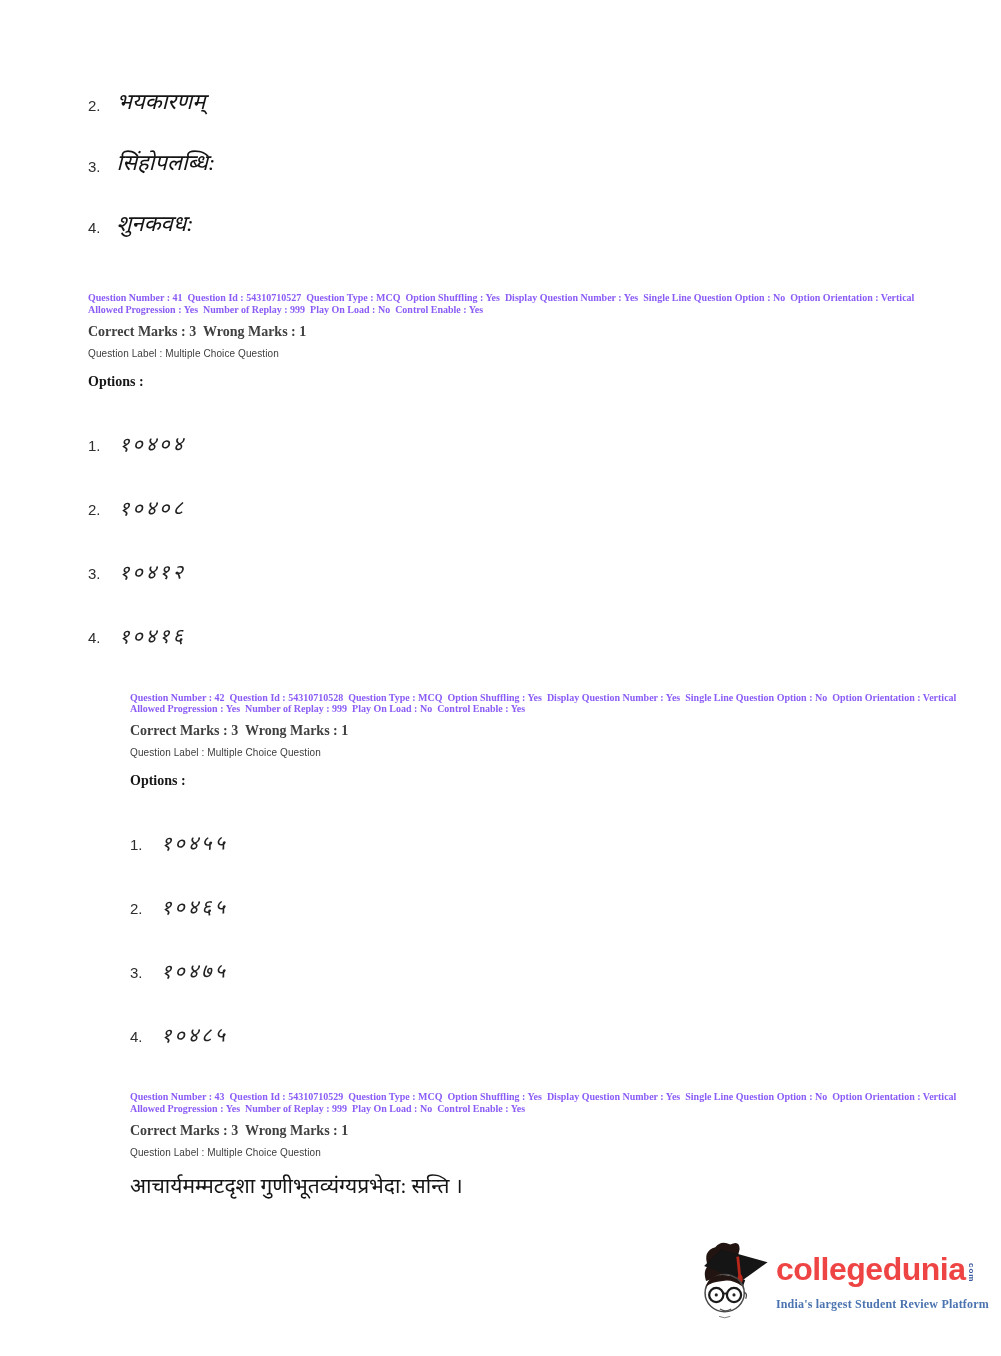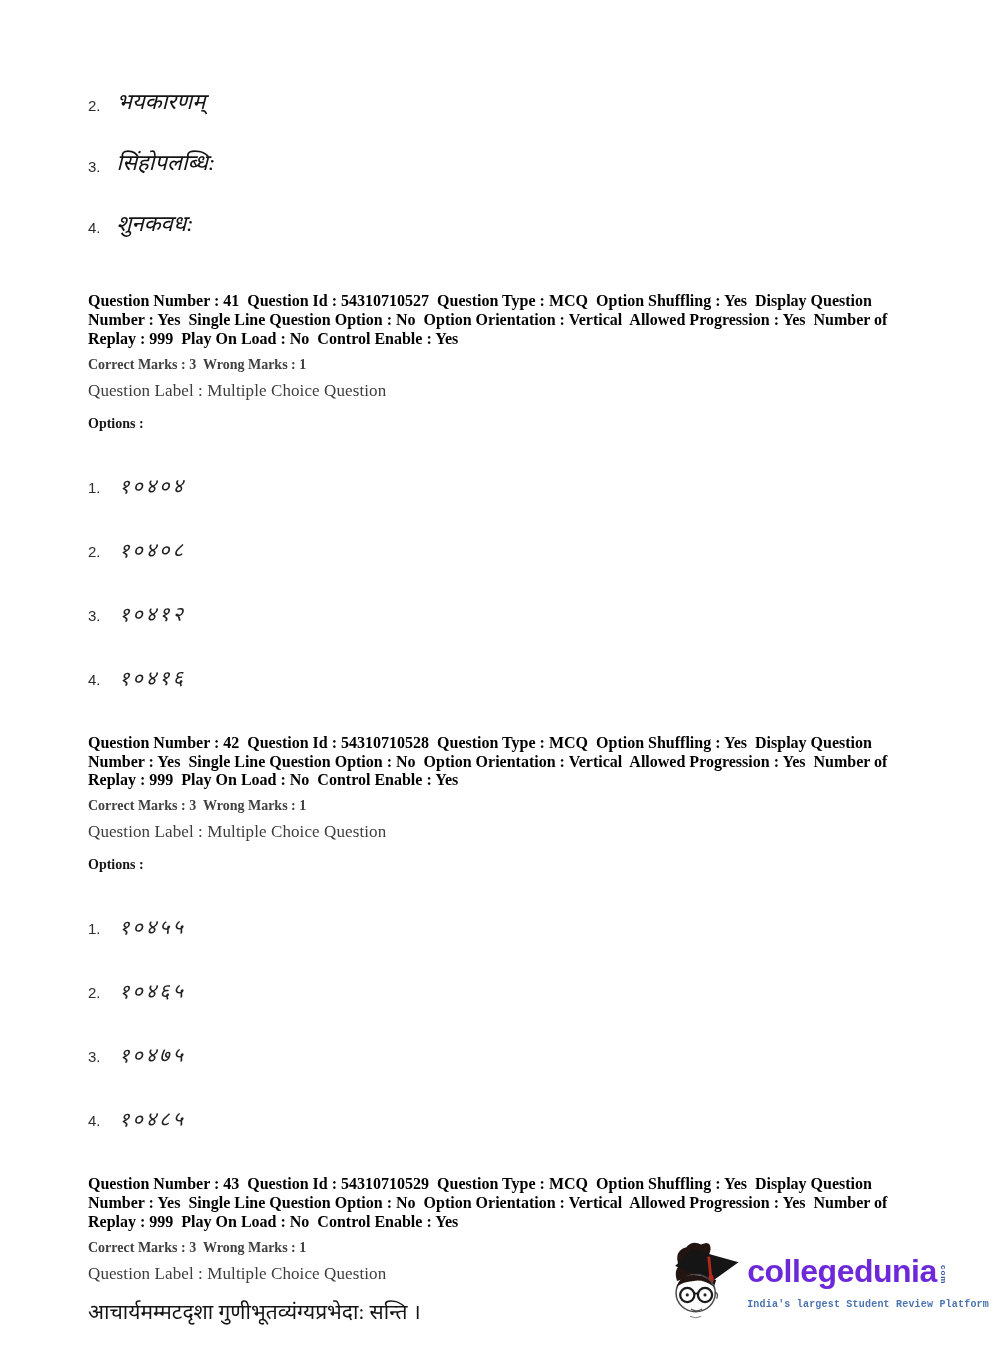--- a/index.html
+++ b/index.html
@@ -22,57 +22,57 @@
     padding-bottom: 1px;
   }
   .lead-text {
     font-size: 22px; line-height: 1.1; color: #141414;
     font-family: "Liberation Serif", serif;
     font-style: italic;
   }
 
   
   .question { margin-top: 56px; }
-  .question.q-follow { margin-top: 46px; }
+  .question.q-follow { margin-top: 46px; margin-left: 42px; }
   .meta {
-    font-weight: bold; font-size: 16px; line-height: 1.18;
-    width: 838px; white-space: pre-wrap; color: #000000;
+    font-weight: bold; font-size: 10px; line-height: 1.18;
+    width: 838px; white-space: pre-wrap; color: #8b5cf6;
   }
   .marks { margin-top: 8px; font-weight: bold; font-size: 14px; white-space: pre-wrap; color: #404040; }
   .qlabel {
     margin-top: 8px;
-    font-family: Liberation Serif, serif;
-    font-size: 17px; color: #3d3d3d; letter-spacing: 0.1px;
+    font-family: Liberation Sans, sans-serif;
+    font-size: 10px; color: #3d3d3d; letter-spacing: 0.1px;
   }
   .qtext { margin-top: 13px; font-size: 21px; color: #141414; }
   .opts-head { margin-top: 15px; font-weight: bold; font-size: 14px; }
   .opt-row { display: flex; align-items: flex-end; gap: 18px; margin-top: 34px; height: 30px; }
   .opt-val {
     font-size: 20px; font-style: italic; letter-spacing: 3px;
     color: #222; line-height: 1;
     transform: rotate(-1deg);
   }
 
   
   .logo { position: absolute; right: 12px; bottom: 30px; display: flex; align-items: center; gap: 4px; }
   .logo-text-col { display: flex; flex-direction: column; }
   .brand-row { display: flex; align-items: flex-start; }
   .brand {
     font-family: "Liberation Sans", sans-serif;
     font-weight: bold; font-size: 32px; line-height: 1;
-    color: #6d28d9; letter-spacing: -0.5px;
+    color: #ef4444; letter-spacing: -0.5px;
   }
   .dotcom {
     font-family: "Liberation Sans", sans-serif;
     font-weight: bold; font-size: 8px; color: #3a5a9e;
     writing-mode: vertical-rl; margin-left: 2px; margin-top: 10px; letter-spacing: 1px;
   }
   .tagline {
-    font-family: Liberation Mono, monospace;
-    font-weight: bold; font-size: 10px; color: #4a73af;
+    font-family: Liberation Serif, serif;
+    font-weight: bold; font-size: 12px; color: #4a73af;
     margin-top: 12px; letter-spacing: 0.2px;
   }
 </style>
 </head>
 <body>
 
 <div class="content">
 
   <section>
     <div class="lead-row">

